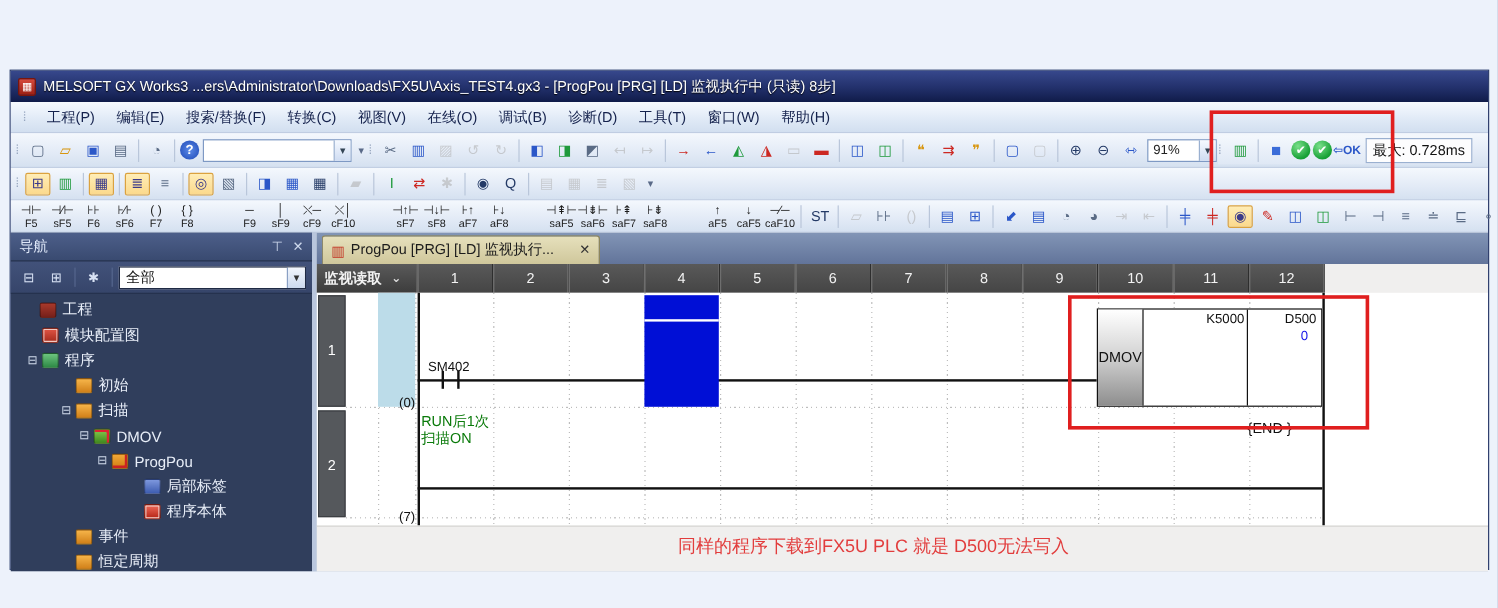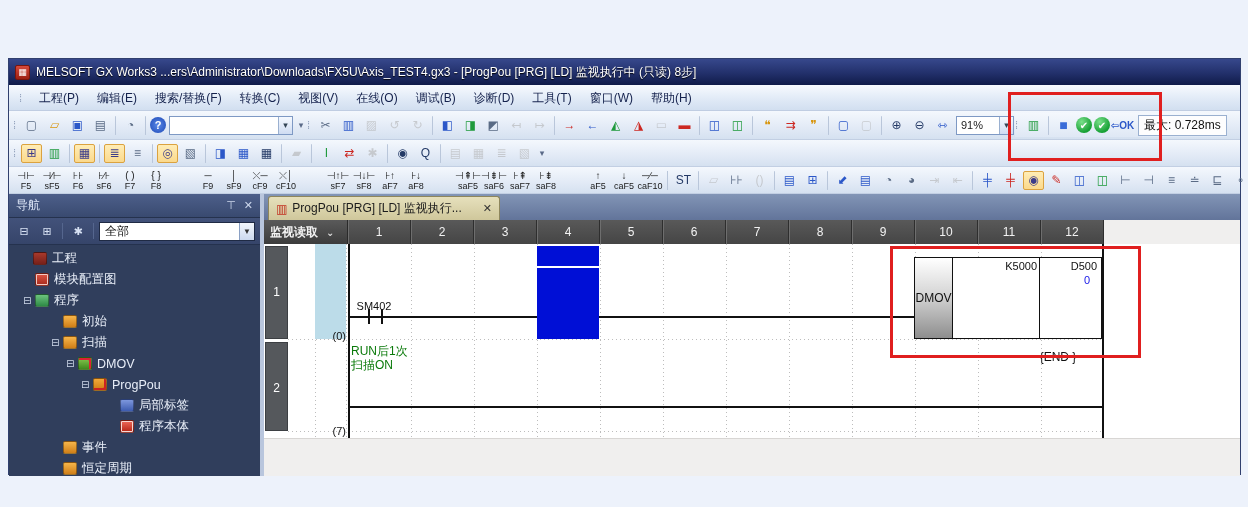--- a/index.html
+++ b/index.html
@@ -608,13 +608,14 @@
           <div class="endlbl">{END }</div>
         </div>
 
         <div class="graybottom"></div>
       </div>
     </div>
   </div>
 
   <div class="redbox" style="left:1008px;top:92px;width:154px;height:69px;"></div>
   <div class="redbox" style="left:890px;top:246px;width:251px;height:112px;"></div>
+  <div class="rednote">同样的程序下载到FX5U PLC  就是   D500无法写入</div>
 </div>
 
 </body></html>

